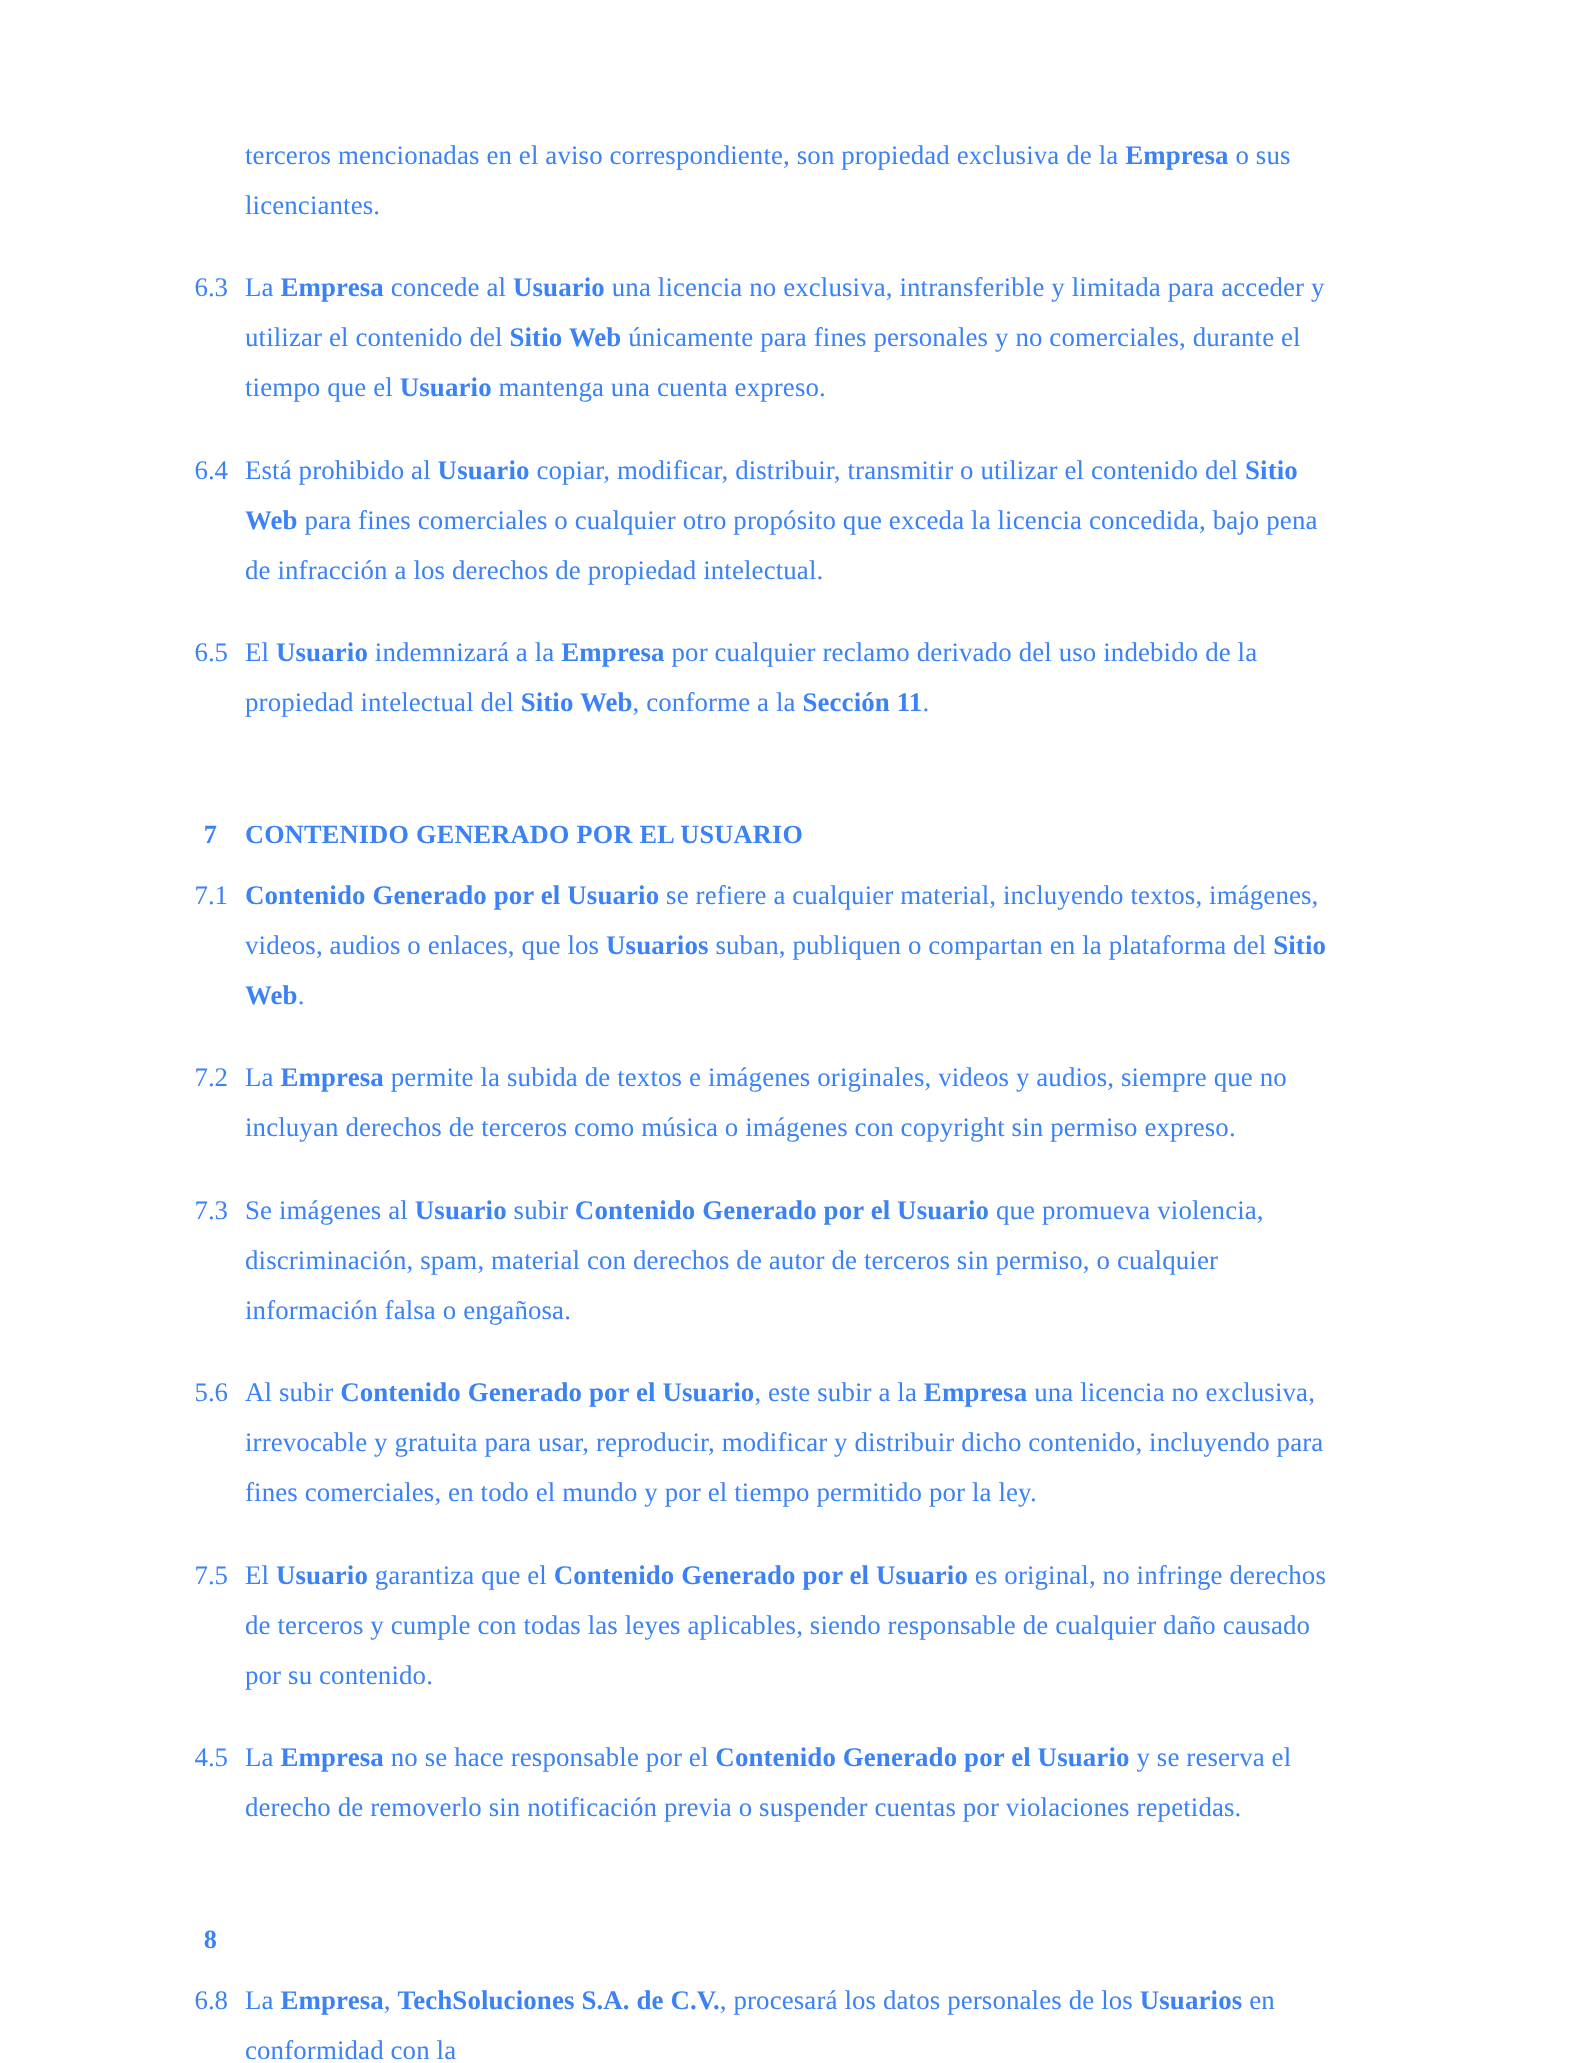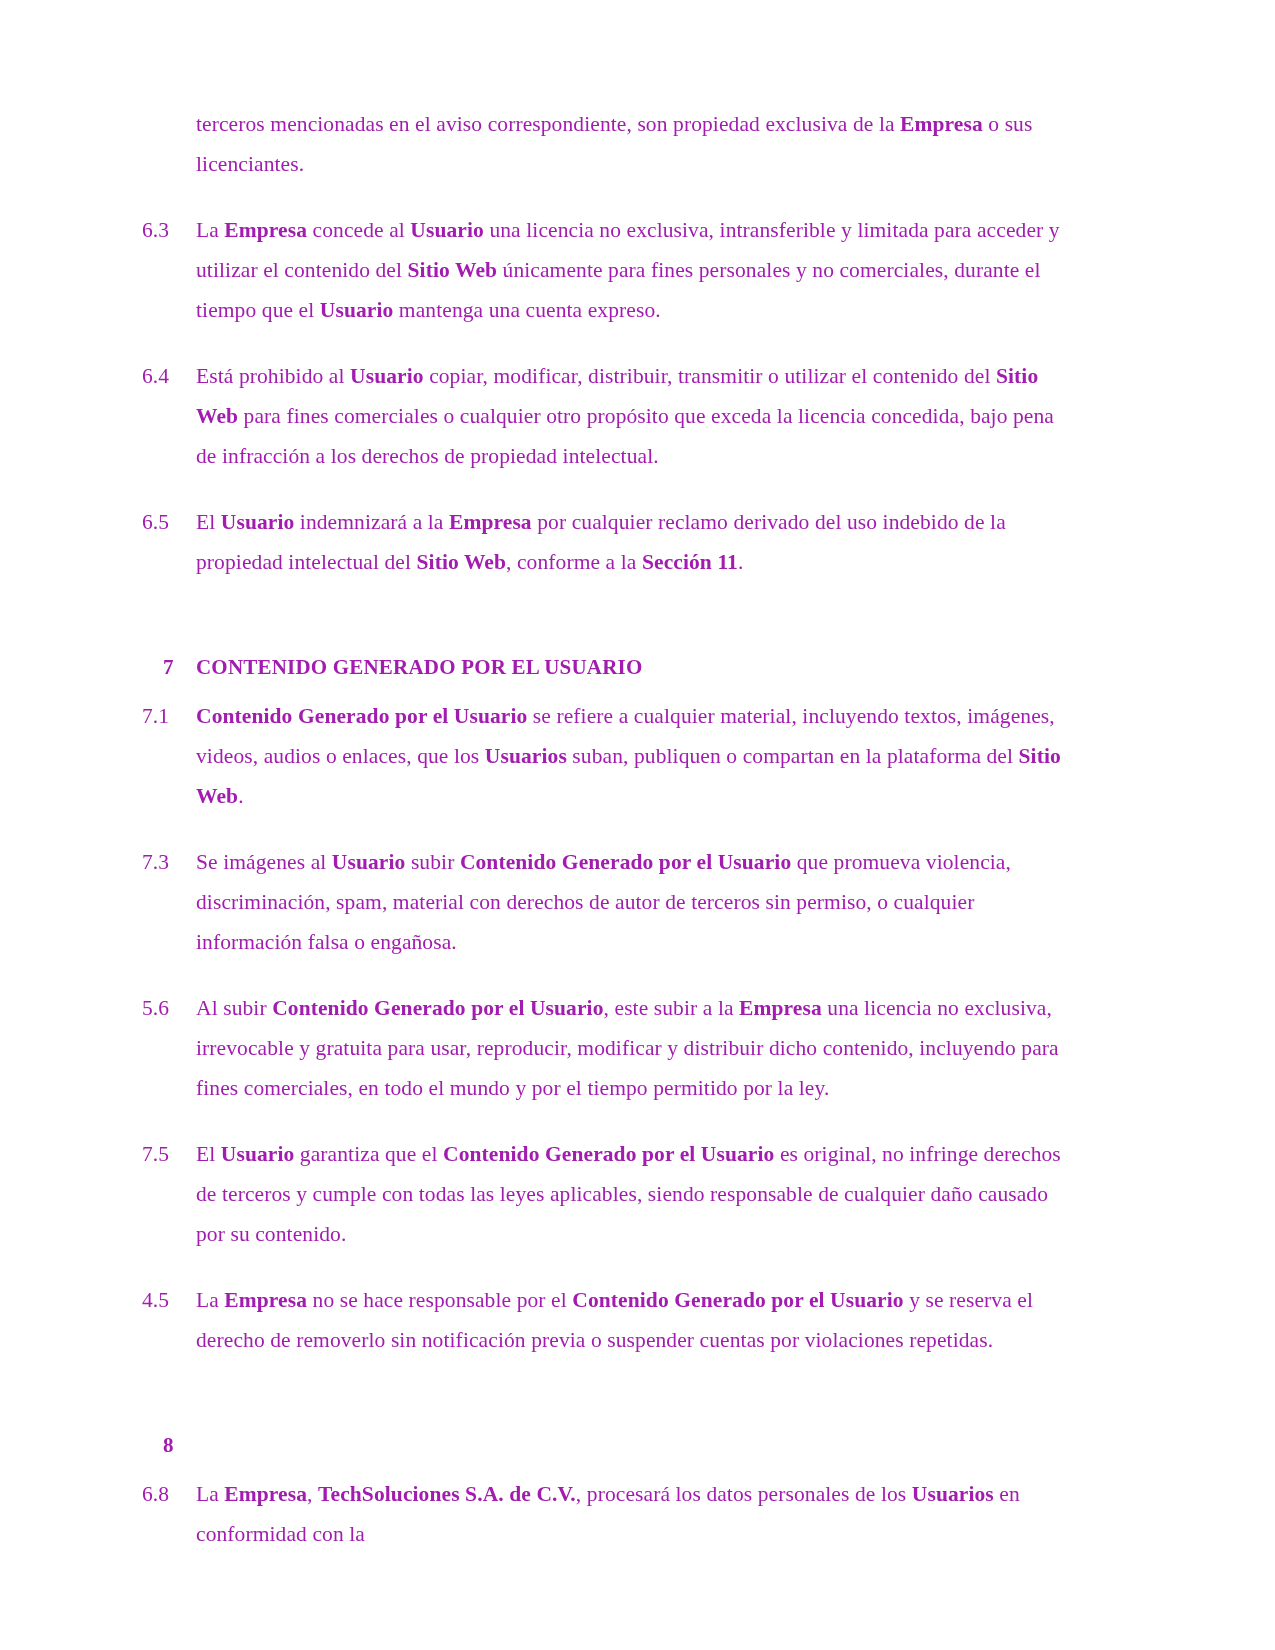--- a/index.html
+++ b/index.html
@@ -9,21 +9,21 @@
     background: #ffffff;
   }
   .page {
     position: relative;
     width: 1275px;
     height: 1650px;
     background: #ffffff;
     margin: 0 auto;
     overflow: hidden;
     font-family: "Liberation Serif", "DejaVu Serif", serif;
-    color: #a21caf;
+    color: #3b82f6;
   }
   .content {
     position: absolute;
     left: 142px;
     top: 104px;
     width: 934px;
   }
 
   
   .cont {
@@ -39,20 +39,21 @@
   .clause {
     display: flex;
     align-items: flex-start;
     margin-top: 26px;
   }
   .clause .num {
     flex: 0 0 54px;
     font-size: 21.5px;
     line-height: 40px;
     white-space: nowrap;
+    text-align: center;
   }
   .clause .body {
     flex: 0 0 880px;
     width: 880px;
     font-size: 21.5px;
     line-height: 40px;
     text-align: left;
     letter-spacing: 0.1px;
   }
 
@@ -102,20 +103,24 @@
       </div>
       <div class="heading sec-gap">
         <div class="hnum">7</div>
         <div class="htitle">CONTENIDO GENERADO POR EL USUARIO</div>
       </div>
       <div class="clause gap-after-heading">
         <div class="num">7.1</div>
         <div class="body"><b>Contenido Generado por el Usuario</b><span> se refiere a cualquier material, incluyendo textos, imágenes, videos, audios o enlaces, que los </span><b>Usuarios</b><span> suban, publiquen o compartan en la plataforma del </span><b>Sitio Web</b><span>.</span></div>
       </div>
       <div class="clause">
+        <div class="num">7.2</div>
+        <div class="body"><span>La </span><b>Empresa</b><span> permite la subida de textos e imágenes originales, videos y audios, siempre que no incluyan derechos de terceros como música o imágenes con copyright sin permiso expreso.</span></div>
+      </div>
+      <div class="clause">
         <div class="num">7.3</div>
         <div class="body"><span>Se imágenes al </span><b>Usuario</b><span> subir </span><b>Contenido Generado por el Usuario</b><span> que promueva violencia, discriminación, spam, material con derechos de autor de terceros sin permiso, o cualquier información falsa o engañosa.</span></div>
       </div>
       <div class="clause">
         <div class="num">5.6</div>
         <div class="body"><span>Al subir </span><b>Contenido Generado por el Usuario</b><span>, este subir a la </span><b>Empresa</b><span> una licencia no exclusiva, irrevocable y gratuita para usar, reproducir, modificar y distribuir dicho contenido, incluyendo para fines comerciales, en todo el mundo y por el tiempo permitido por la ley.</span></div>
       </div>
       <div class="clause">
         <div class="num">7.5</div>
         <div class="body"><span>El </span><b>Usuario</b><span> garantiza que el </span><b>Contenido Generado por el Usuario</b><span> es original, no infringe derechos de terceros y cumple con todas las leyes aplicables, siendo responsable de cualquier daño causado por su contenido.</span></div>

